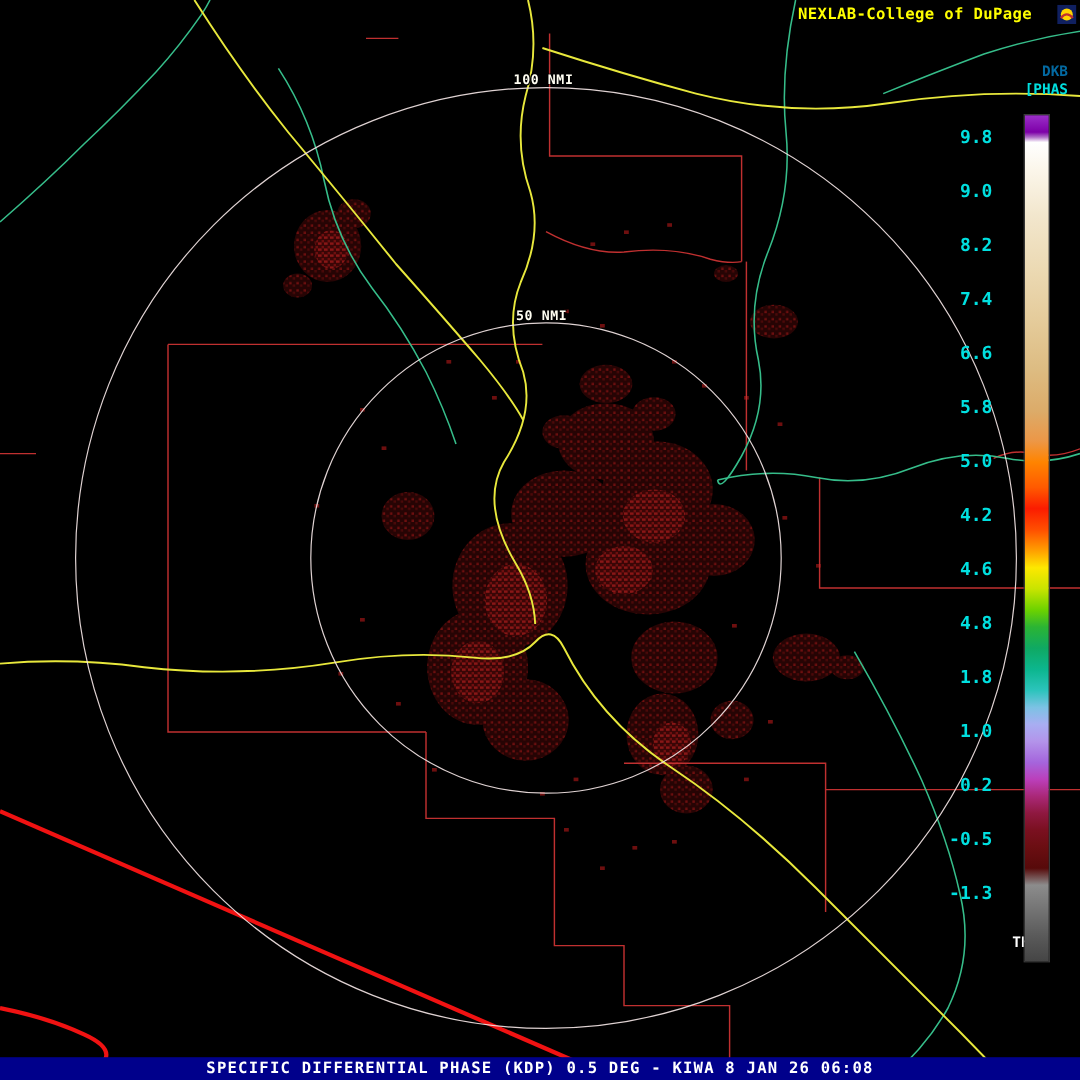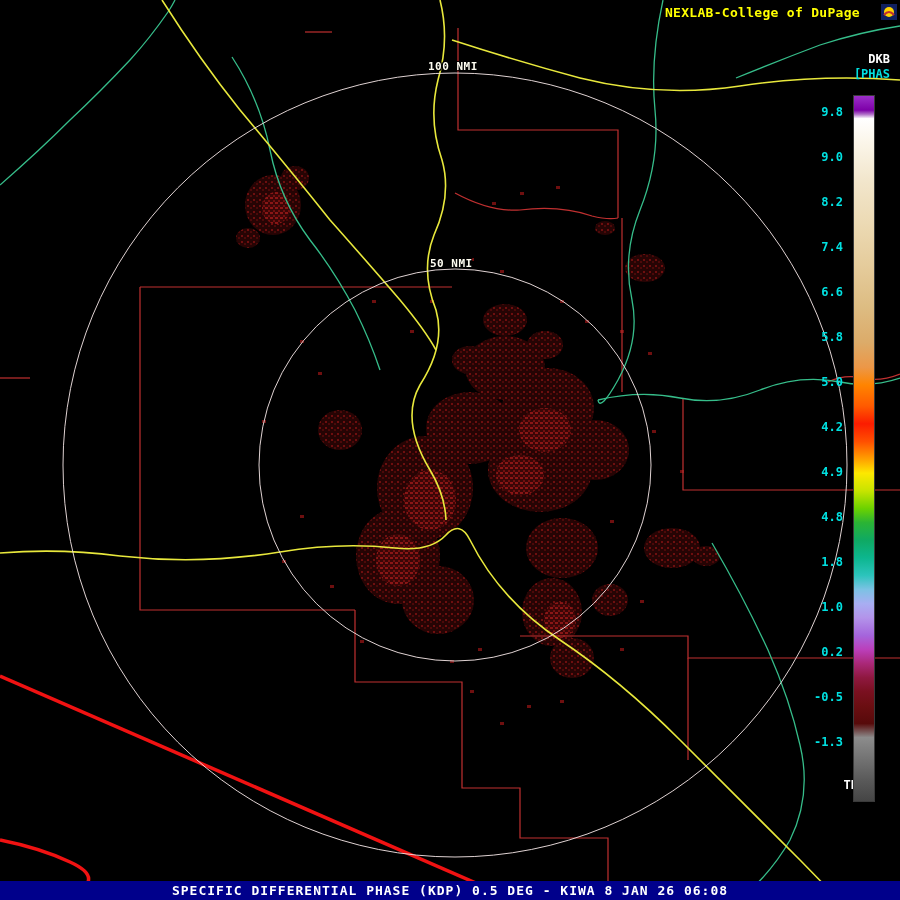--- a/index.html
+++ b/index.html
@@ -17,26 +17,26 @@
   .border{stroke:var(--c-border);fill:none;stroke-width:3.5;stroke-linejoin:round;}
   .ring{stroke:var(--c-ring);fill:none;stroke-width:1;opacity:.92;}
   .spbaseA{fill:#260404;} .spbaseB{fill:#3a0606;}
   .spa{fill:var(--c-echo-a);} .spa2{fill:var(--c-echo-c);}
   .spb{fill:var(--c-echo-b);} .spb2{fill:var(--c-echo-a);}
   .speck-dots rect{fill:var(--c-echo-a);}
   .ring-label{position:absolute;color:var(--c-label);font-weight:bold;font-size:11px;letter-spacing:.5px;
     text-shadow:1px 1px 0 #000,-1px -1px 0 #000,1px -1px 0 #000,-1px 1px 0 #000;}
   #header-title{position:absolute;top:5px;right:40px;color:var(--c-title);font-weight:bold;font-size:13px;letter-spacing:.3px;}
   #logo{position:absolute;top:4px;right:3px;width:16px;height:16px;}
-  #cb-code{position:absolute;top:52px;right:10px;color:#ffffff;font-weight:bold;font-size:12px;}
+  #cb-code{position:absolute;top:52px;right:10px;color:#0369a1;font-weight:bold;font-size:12px;}
   #cb-unit{position:absolute;top:67px;right:10px;color:var(--c-tick);font-weight:bold;font-size:12px;}
   #cb-unit2{position:absolute;top:778px;right:42px;color:#fff;font-weight:bold;font-size:12px;}
   #colorbar{position:absolute;top:95px;left:853px;width:20px;height:705px;border:1px solid #3a3a3a;}
   #cb-ticks{position:absolute;top:95px;right:57px;width:42px;height:705px;}
-  .cb-tick{position:absolute;right:0;font-weight:bold;font-size:12px;color:var(--c-tick);}
+  .cb-tick{position:absolute;right:16px;font-weight:bold;font-size:15px;color:var(--c-tick);}
   #status-bar{position:absolute;left:0;bottom:0;width:900px;height:19px;background:var(--c-status-bg);
     display:flex;align-items:center;justify-content:center;margin-top:15px;}
   #status-text{color:var(--c-status-text);font-size:13px;font-weight:bold;letter-spacing:1px;}
 </style>
 </head>
 <body>
 
 <div id="stage">
 
   <svg id="map" width="900" height="900" viewBox="0 0 900 900">
@@ -179,21 +179,21 @@
   <div id="colorbar" style="background: linear-gradient(rgb(155, 47, 201) 0%, rgb(125, 0, 168) 2%, rgb(176, 112, 200) 2.6%, rgb(255, 255, 255) 3.2%, rgb(251, 246, 234) 6.5%, rgb(242, 230, 204) 12%, rgb(236, 218, 180) 18%, rgb(229, 204, 156) 24%, rgb(221, 188, 130) 30%, rgb(220, 171, 105) 35%, rgb(236, 151, 71) 38.5%, rgb(255, 132, 0) 41%, rgb(255, 90, 0) 44%, rgb(251, 28, 0) 46.5%, rgb(255, 79, 0) 49%, rgb(255, 160, 0) 51.5%, rgb(253, 232, 0) 53.5%, rgb(200, 228, 0) 56%, rgb(108, 210, 0) 58.5%, rgb(43, 180, 52) 60.5%, rgb(15, 169, 99) 63%, rgb(12, 182, 142) 65.5%, rgb(44, 196, 188) 68%, rgb(124, 194, 228) 70%, rgb(168, 174, 242) 72%, rgb(179, 148, 234) 74%, rgb(165, 101, 220) 76.5%, rgb(187, 63, 187) 78.5%, rgb(170, 40, 120) 80.5%, rgb(143, 24, 64) 82.5%, rgb(122, 16, 32) 84.5%, rgb(107, 14, 18) 86.5%, rgb(87, 10, 10) 89%, rgb(140, 140, 140) 91%, rgb(115, 115, 115) 94%, rgb(90, 90, 90) 97%, rgb(69, 69, 69) 100%);"></div>
   <div id="cb-ticks">
       <div class="cb-tick" style="top: 10px;">9.8</div>
       <div class="cb-tick" style="top: 55px;">9.0</div>
       <div class="cb-tick" style="top: 100px;">8.2</div>
       <div class="cb-tick" style="top: 145px; margin-left: 27px;">7.4</div>
       <div class="cb-tick" style="top: 190px;">6.6</div>
       <div class="cb-tick" style="top: 235px;">5.8</div>
       <div class="cb-tick" style="top: 280px;">5.0</div>
       <div class="cb-tick" style="top: 325px;">4.2</div>
-      <div class="cb-tick" style="top: 370px;">4.9</div>
+      <div class="cb-tick" style="top: 370px;">4.6</div>
       <div class="cb-tick" style="top: 415px;">4.8</div>
       <div class="cb-tick" style="top: 460px;">1.8</div>
       <div class="cb-tick" style="top: 505px;">1.0</div>
       <div class="cb-tick" style="top: 550px;">0.2</div>
       <div class="cb-tick" style="top: 595px;">-0.5</div>
       <div class="cb-tick" style="top: 640px;">-1.3</div>
     </div>
 
   <div id="status-bar">
     <span id="status-text">SPECIFIC DIFFERENTIAL PHASE (KDP) 0.5 DEG - KIWA 8 JAN 26 06:08</span>

